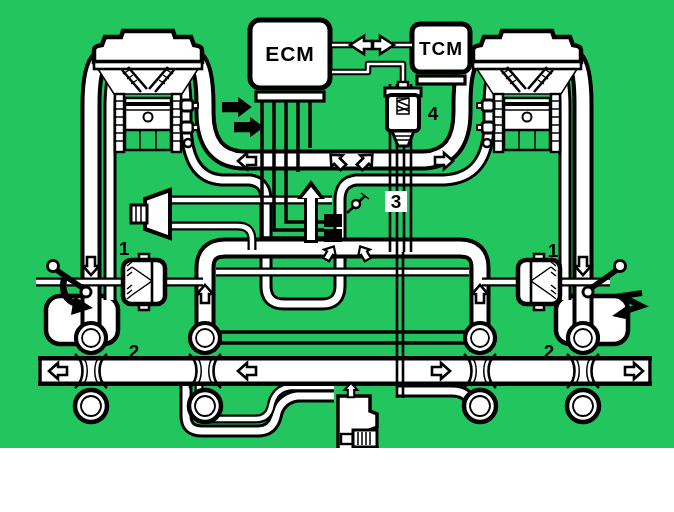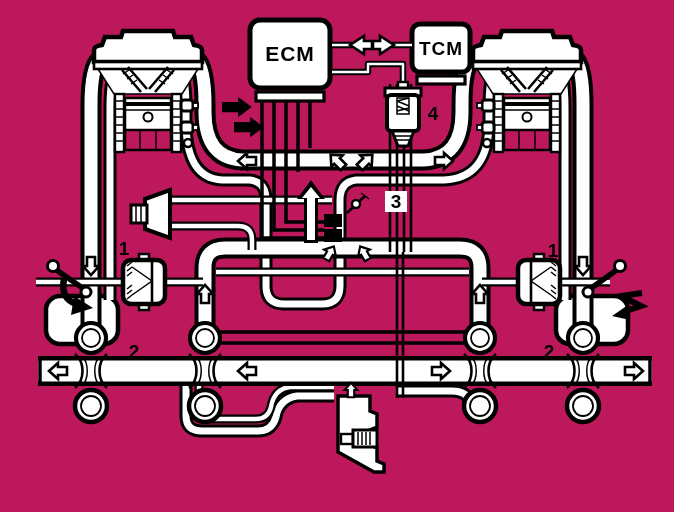--- a/index.html
+++ b/index.html
@@ -1,16 +1,16 @@
 <!DOCTYPE html>
 <html><head>
 <meta charset="utf-8">
 <style>
   html,body{margin:0;padding:0;background:#fff;}
-  .stage{position:relative;width:674px;height:512px;background:#be185d;overflow:hidden;}
+  .stage{position:relative;width:674px;height:448px;background:#22c55e;overflow:hidden;}
   svg{position:absolute;inset:0;}
   text{font-family:"Liberation Sans","DejaVu Sans",sans-serif;font-weight:bold;fill:#000;}
   .module-label{font-size:21px;letter-spacing:1px;}
   .tcm-label{font-size:19px;letter-spacing:1px;}
   .callout{font-size:19px;}
   .po-fat{fill:none;stroke:#000;stroke-width:21;stroke-linejoin:round;}
   .pi-fat{fill:none;stroke:#fff;stroke-width:13;stroke-linejoin:round;}
   .po-mid{fill:none;stroke:#000;stroke-width:13;stroke-linejoin:round;}
   .pi-mid{fill:none;stroke:#fff;stroke-width:7;stroke-linejoin:round;}
   .po-thin{fill:none;stroke:#000;stroke-width:9;stroke-linejoin:round;}

